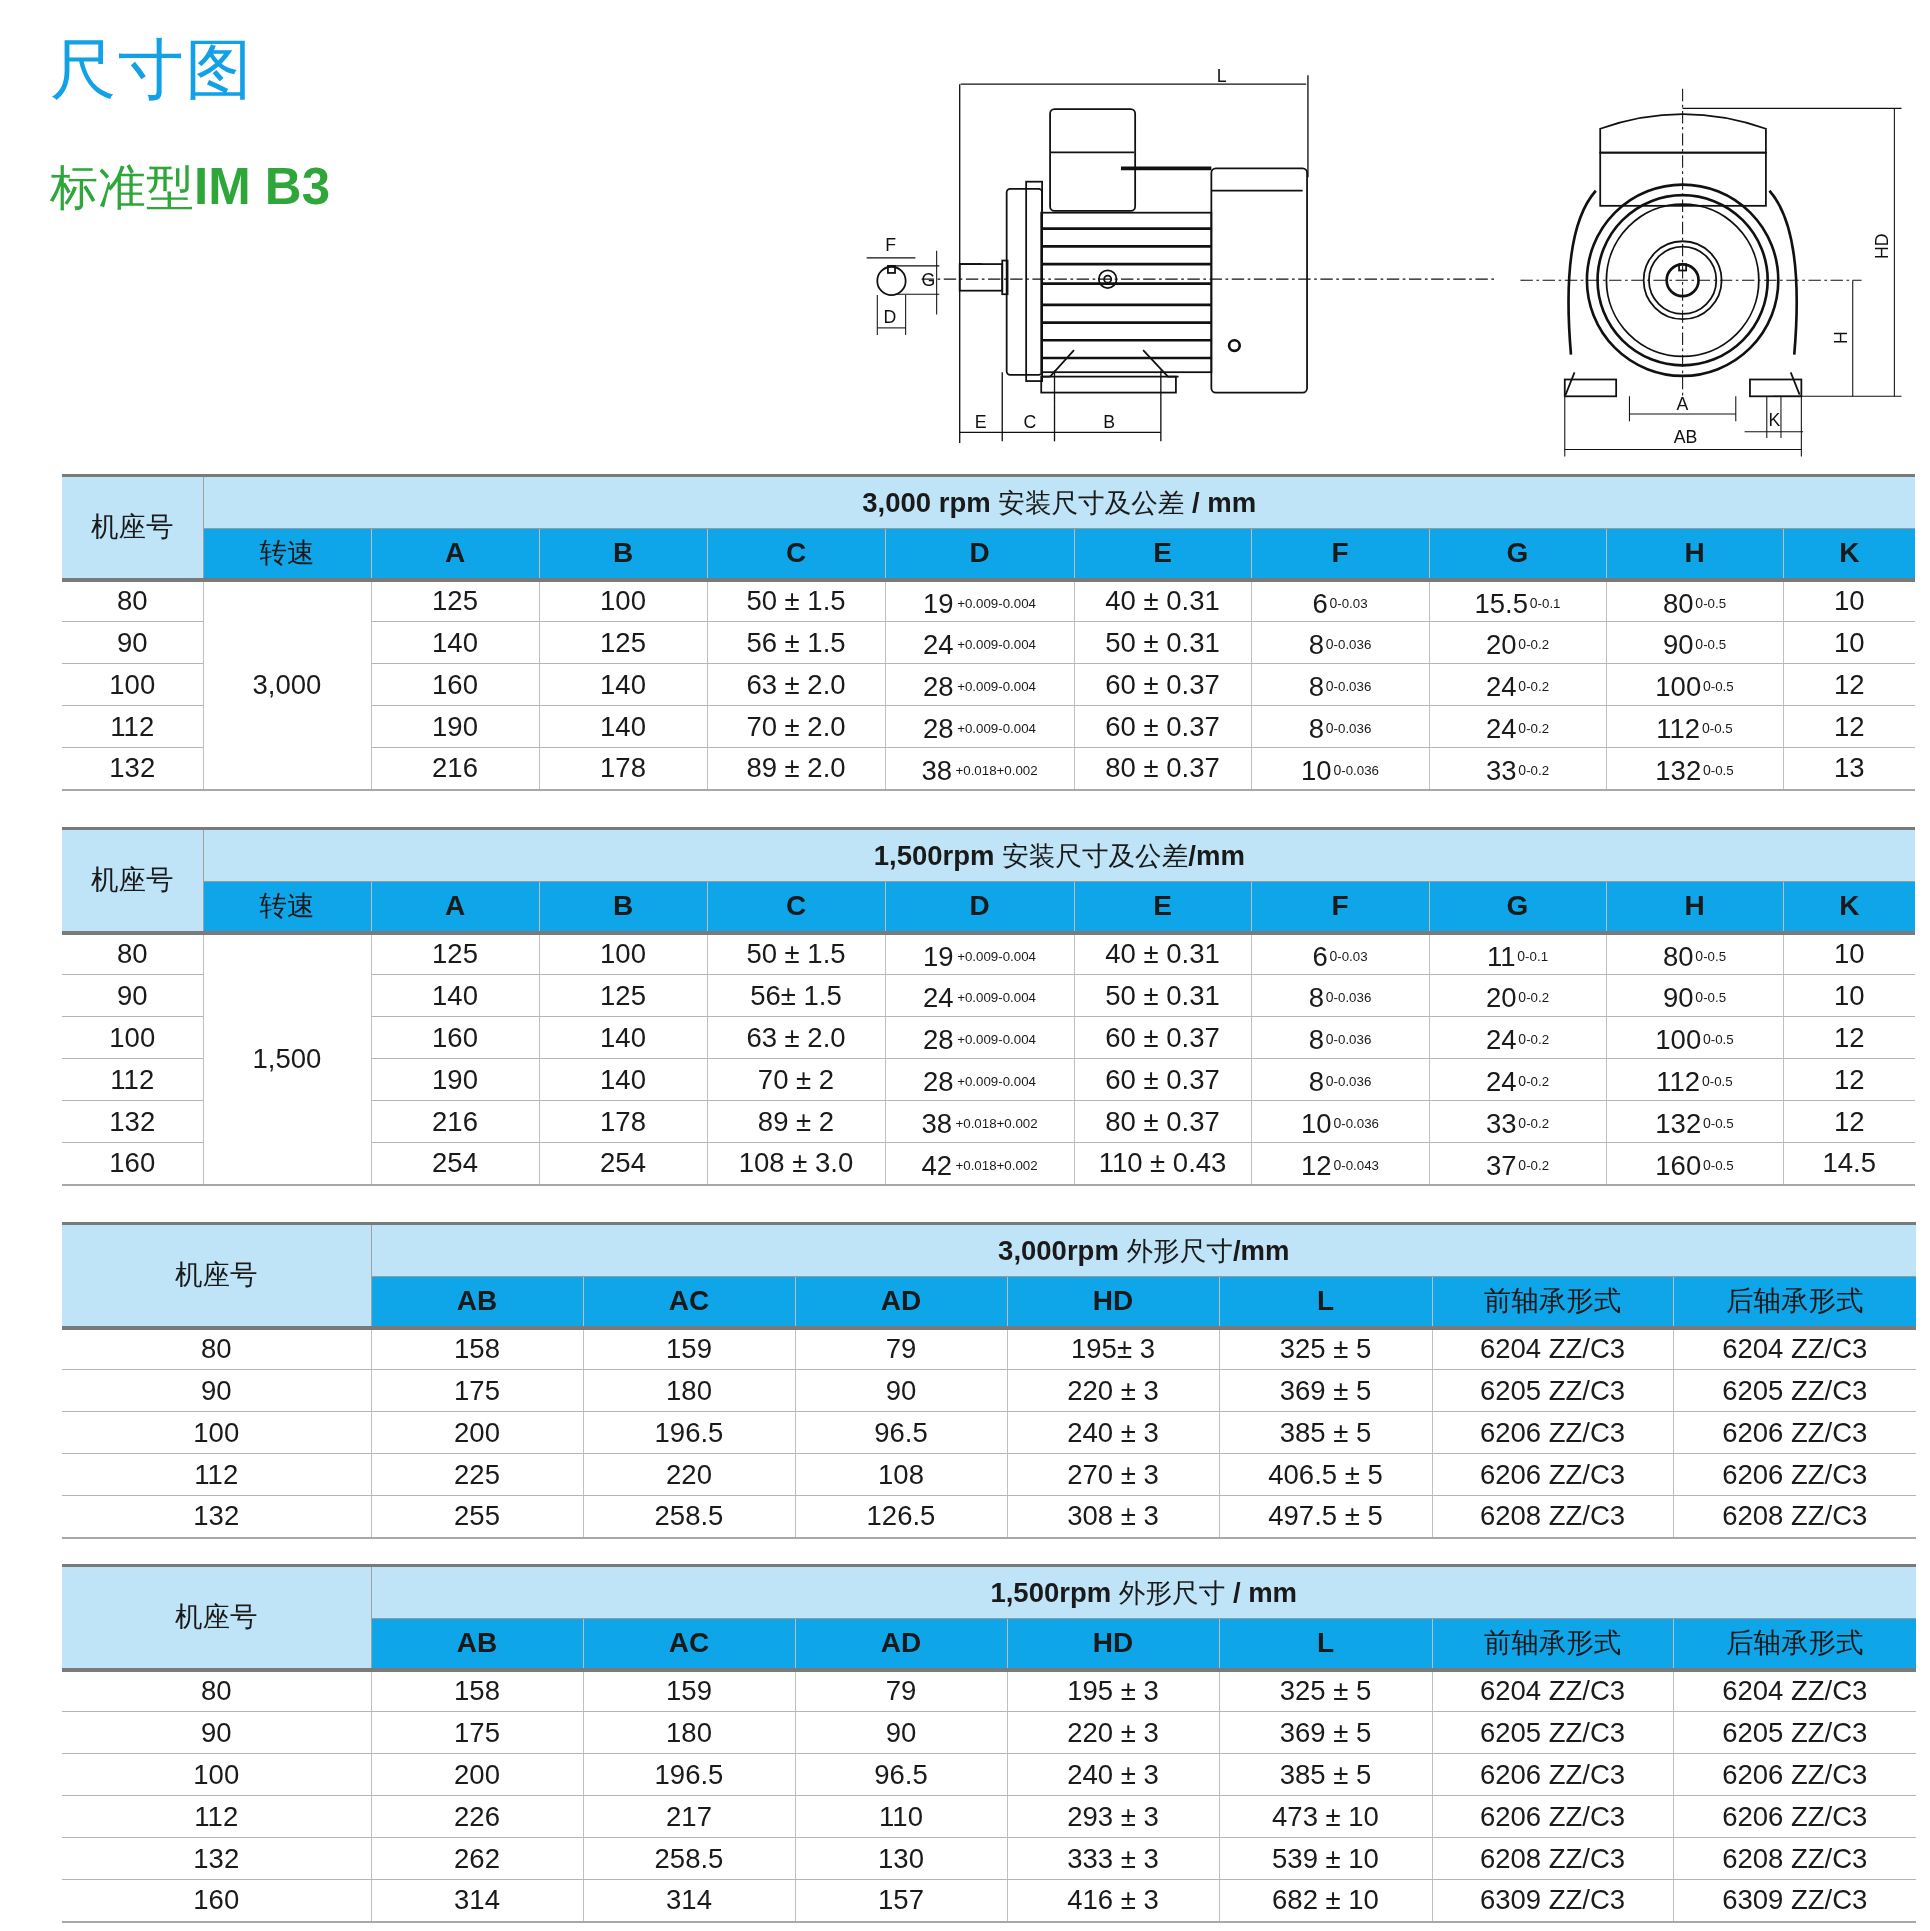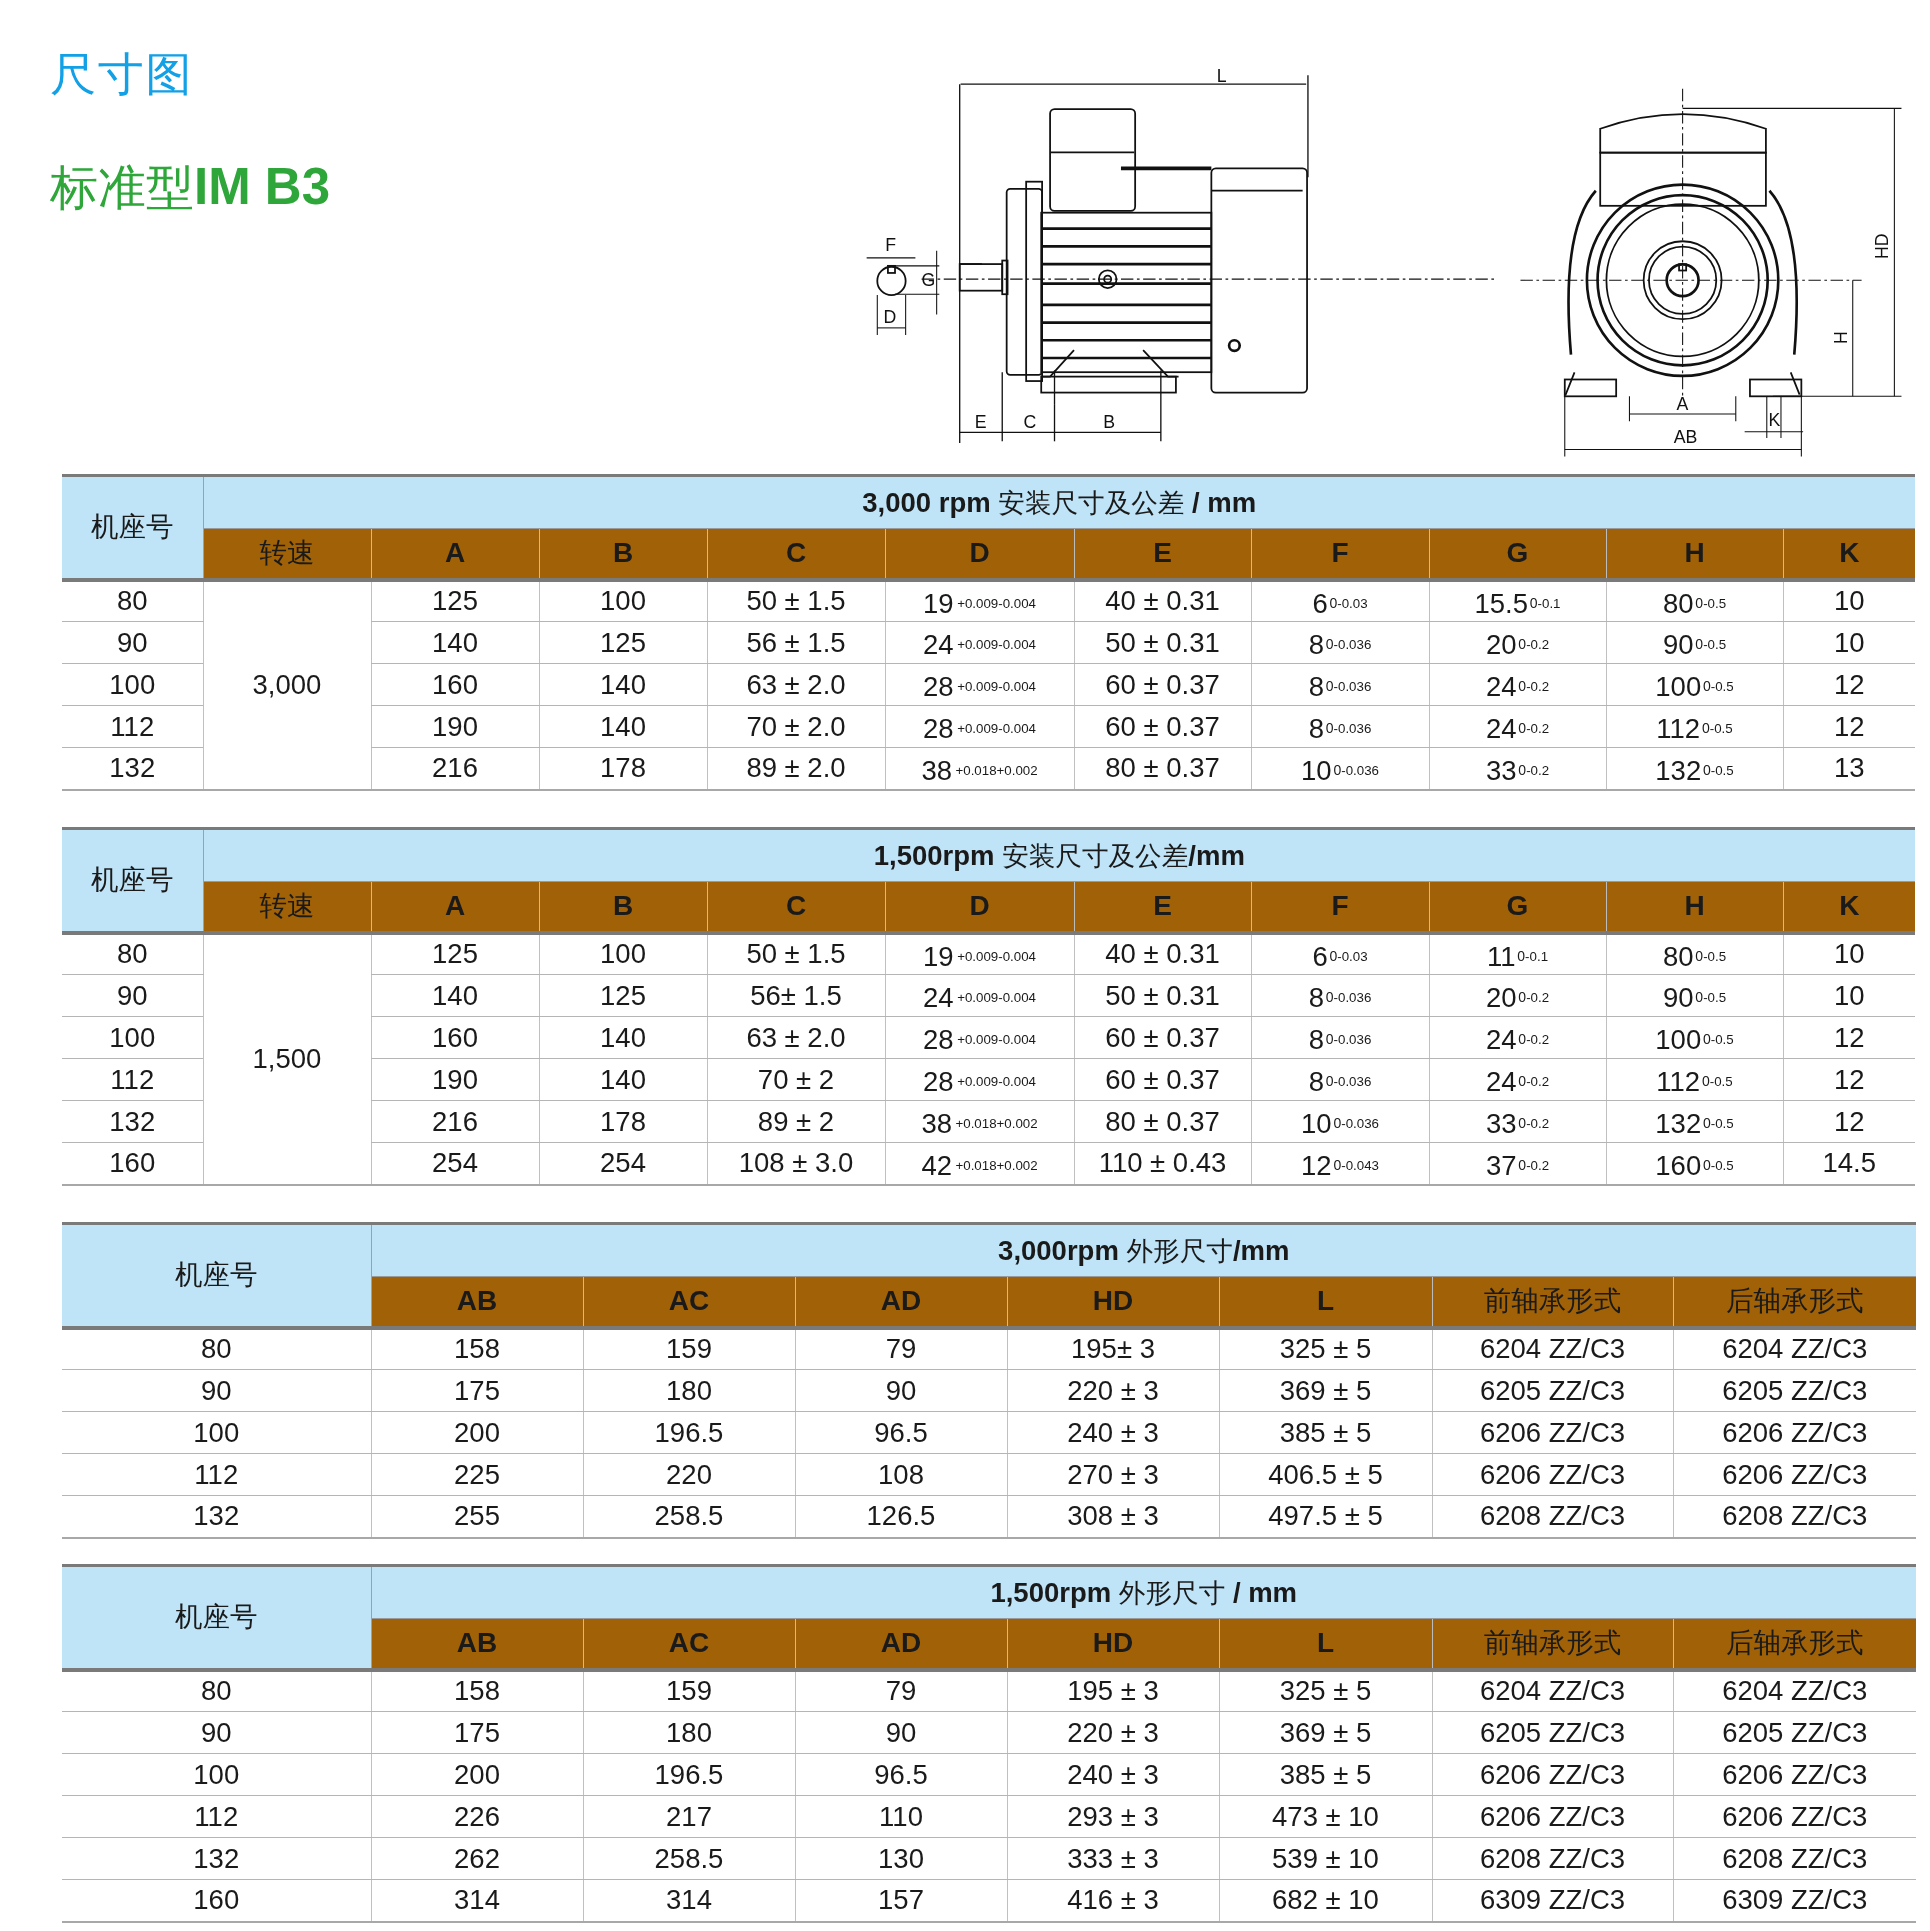--- a/index.html
+++ b/index.html
@@ -1,33 +1,33 @@
 <!DOCTYPE html>
 <html style="font-size:14px"><head>
 <meta charset="utf-8">
 <style>
   * { box-sizing: border-box; margin: 0; padding: 0; }
   html, body { width: 1930px; height: 1931px; background: #ffffff; overflow: hidden; }
   body { position: relative; font-family: "Liberation Sans", "DejaVu Sans", sans-serif; color: #1a1a1a; }
 
-  .title-main { position: absolute; left: 50px; top: 51px; font-size: 46px; color: #12a0e6; font-family: "DejaVu Sans", sans-serif; letter-spacing: 1.8px; line-height: 1; }
+  .title-main { position: absolute; left: 50px; top: 37px; font-size: 66px; color: #12a0e6; font-family: "DejaVu Sans", sans-serif; letter-spacing: 1.8px; line-height: 1; }
   .title-sub { position: absolute; left: 50px; top: 161px; font-size: 48px; color: #2ea63a; line-height: 1; font-family: "DejaVu Sans", sans-serif; }
   .title-sub .latin { font-family: "Liberation Sans", sans-serif; font-weight: bold; font-size: 51px; }
 
   .drawing { position: absolute; }
   .drawing svg { display: block; }
 
   table.spec { position: absolute; left: 62px; width: 1853px; border-collapse: collapse; table-layout: fixed; font-family: "Liberation Sans", sans-serif; }
   table.spec td, table.spec th { text-align: center; vertical-align: middle; font-weight: normal; white-space: nowrap; }
   table.spec .band-top th { border-top: 3.5px solid #7a7a7a; }
   .hdr-blue { background: #bfe4f8; font-size: 28px; height: 53px; }
   .hdr-blue.title { font-weight: bold !important; font-size: 27.5px; border-bottom: 1.8px solid #9a9a9a; }
   .hdr-blue.title .cn { font-weight: normal; font-family: "DejaVu Sans", sans-serif; font-size: 26.6px; }
   .hdr-blue.frame { font-family: "DejaVu Sans", sans-serif; font-size: 27.5px; border-right: 1.8px solid #a0a0a0; }
-  .hdr-cream { background: #a16207; height: 51px; font-size: 28px; font-weight: bold !important; border-left: 1.8px solid #bcbcbc; }
+  .hdr-cream { background: #0ea5e9; height: 51px; font-size: 28px; font-weight: bold !important; border-left: 1.8px solid #bcbcbc; }
   .hdr-cream.cn { font-weight: normal !important; font-family: "DejaVu Sans", sans-serif; font-size: 27.5px; }
   .hdr-row2 th { border-bottom: 4.4px solid #7a7a7a; }
   table.spec tbody td { height: 42px; font-size: 27.5px; border-bottom: 1.8px solid #b5b5b5; border-left: 1.8px solid #c0c0c0; }
   table.spec tbody td:first-child { border-left: none; }
   table.spec tbody tr:last-child td { border-bottom: 2.7px solid #a8a8a8; }
   td.speed-cell { border-bottom: 2.7px solid #a8a8a8 !important; }
 
   .tol { display: inline-block; vertical-align: middle; line-height: 1; }
   .tol-base { font-size: 27.5px; vertical-align: middle; }
   .tol-stack { display: inline-flex; flex-direction: row; vertical-align: middle; font-size: 13.3px; line-height: 13.3px; text-align: left; margin-left: 3.5px; }

